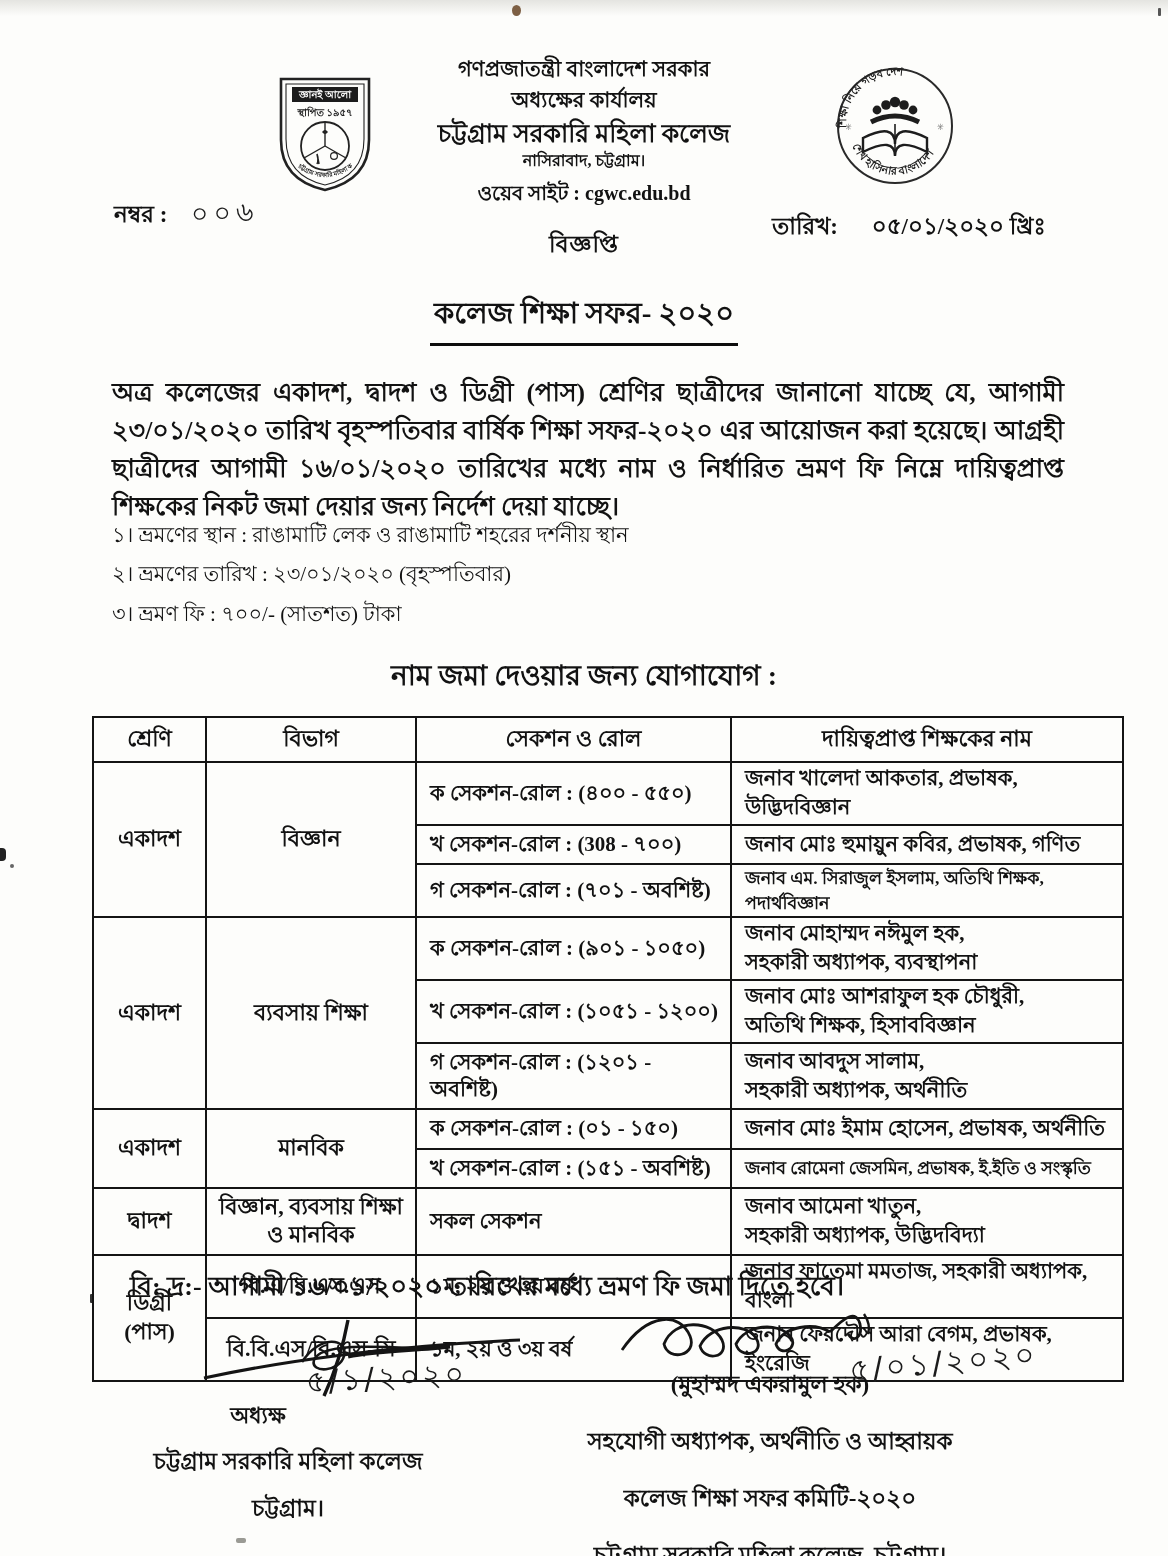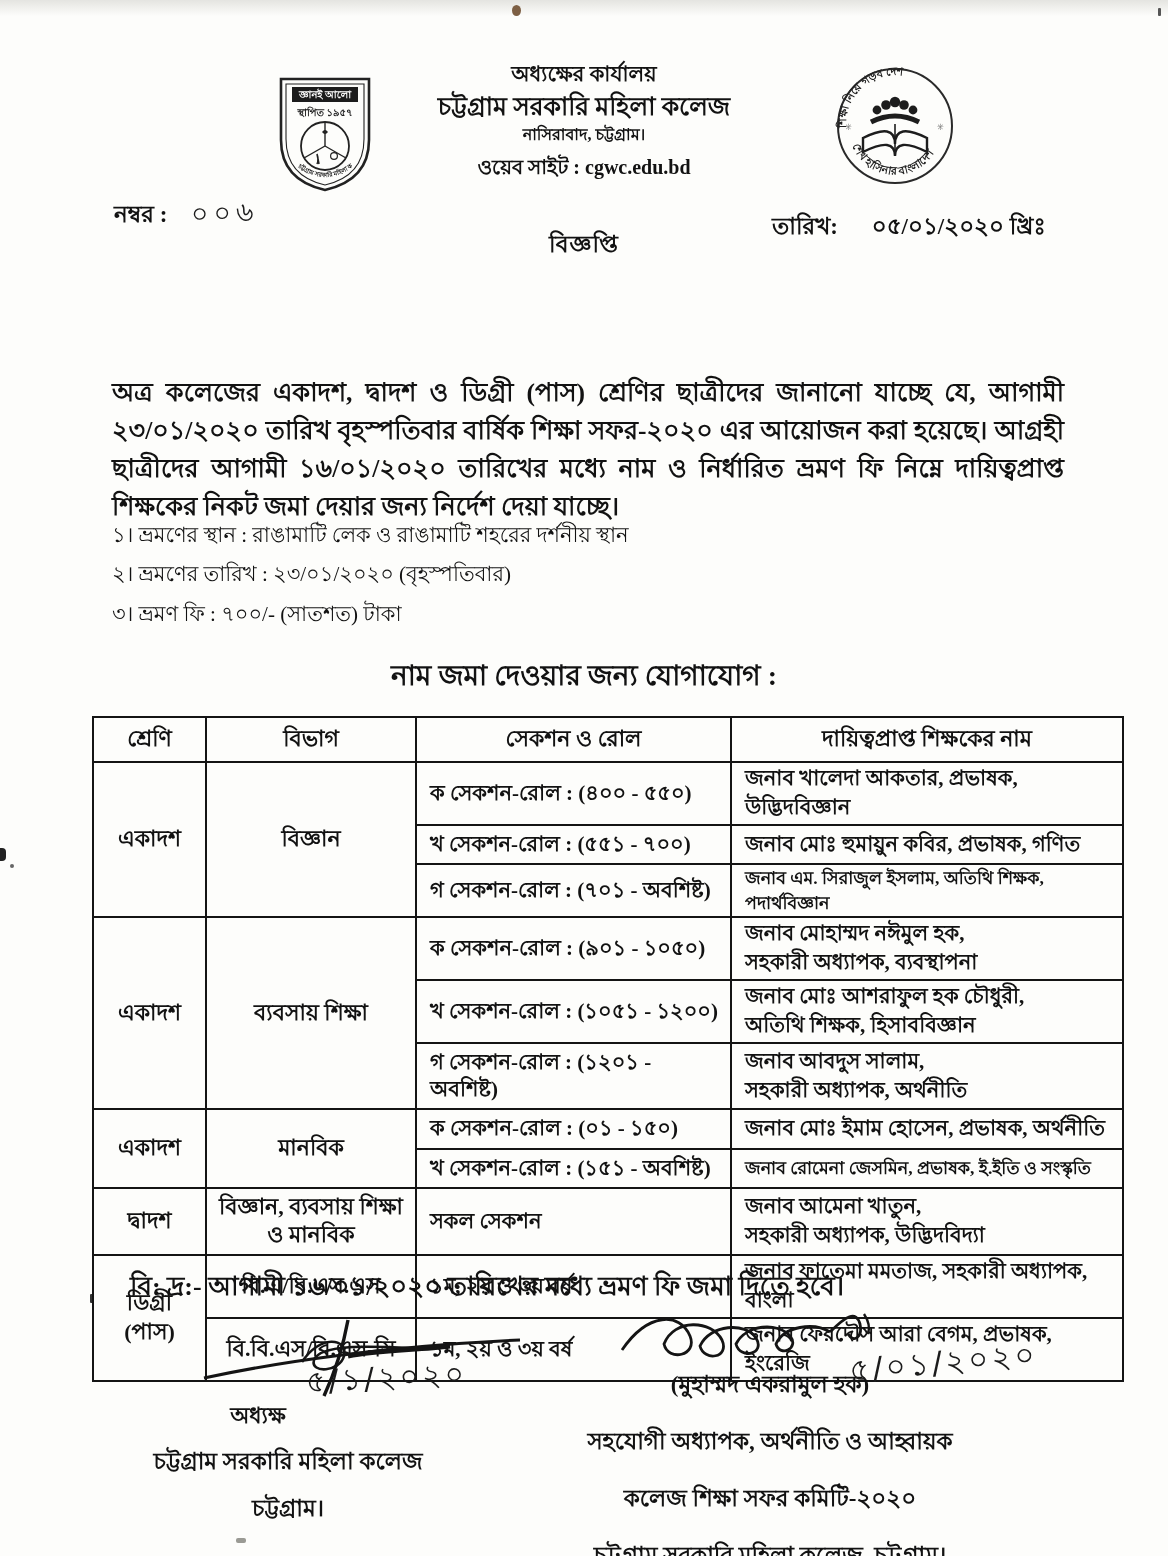--- a/index.html
+++ b/index.html
@@ -135,40 +135,44 @@
     <text font-size="11" fill="#222" font-weight="bold">
       <textPath href="#eduTop" startOffset="6">শিক্ষা নিয়ে গড়ব দেশ</textPath>
     </text>
     <path id="eduBottom" d="M20 78 A46 46 0 0 0 108 78" fill="none" stroke="none"></path>
     <text font-size="11" fill="#222" font-weight="bold">
       <textPath href="#eduBottom" startOffset="4">শেখ হাসিনার বাংলাদেশ</textPath>
     </text>
   </svg>
 
   <div class="head-center">
+    <div class="h-line1">গণপ্রজাতন্ত্রী বাংলাদেশ সরকার</div>
     <div class="h-line2">অধ্যক্ষের কার্যালয়</div>
     <div class="h-line3">চট্টগ্রাম সরকারি মহিলা কলেজ</div>
     <div class="h-line4">নাসিরাবাদ, চট্টগ্রাম।</div>
     <div class="h-line5">ওয়েব সাইট : cgwc.edu.bd</div>
   </div>
 
   <div class="memo-row">
     <span class="memo-no">
       <span>নম্বর :</span>
       <span class="hand" style="font-size:27px;letter-spacing:5px;">০০৬</span>
     </span>
     <span class="memo-date">
       <span>তারিখ:</span>
       <span class="val">০৫/০১/২০২০ খ্রিঃ</span>
     </span>
   </div>
 
   <div class="title-wrap">
     <span class="doc-title">বিজ্ঞপ্তি</span>
   </div>
+  <div class="subtitle-wrap">
+    <span class="doc-subtitle">কলেজ শিক্ষা সফর- ২০২০</span>
+  </div>
 
   <p class="body-par">অত্র কলেজের একাদশ, দ্বাদশ ও ডিগ্রী (পাস) শ্রেণির ছাত্রীদের জানানো যাচ্ছে যে, আগামী ২৩/০১/২০২০ তারিখ বৃহস্পতিবার বার্ষিক শিক্ষা সফর-২০২০ এর আয়োজন করা হয়েছে। আগ্রহী ছাত্রীদের আগামী ১৬/০১/২০২০ তারিখের মধ্যে নাম ও নির্ধারিত ভ্রমণ ফি নিম্নে দায়িত্বপ্রাপ্ত শিক্ষকের নিকট জমা দেয়ার জন্য নির্দেশ দেয়া যাচ্ছে।</p>
 
   <ul class="tour-list">
       <li>১। ভ্রমণের স্থান : রাঙামাটি লেক ও রাঙামাটি শহরের দর্শনীয় স্থান</li>
       <li>২। ভ্রমণের তারিখ : ২৩/০১/২০২০ (বৃহস্পতিবার)</li>
       <li>৩। ভ্রমণ ফি : ৭০০/- (সাতশত) টাকা</li>
     </ul>
 
   <div class="contact-heading">নাম জমা দেওয়ার জন্য যোগাযোগ :</div>
@@ -189,21 +193,21 @@
         </tr>
       </thead>
     <tbody>
         <tr>
           <td rowspan="3" class="c-class">একাদশ</td>
           <td rowspan="3" class="c-dept">বিজ্ঞান</td>
           <td class="c-section">ক সেকশন-রোল : (৪০০ - ৫৫০)</td>
           <td class="c-teacher">জনাব খালেদা আকতার, প্রভাষক, উদ্ভিদবিজ্ঞান</td>
         </tr>
         <tr>
-          <td class="c-section">খ সেকশন-রোল : (৫৫১ - ৭০০)</td>
+          <td class="c-section">খ সেকশন-রোল : (308 - ৭০০)</td>
           <td class="c-teacher">জনাব মোঃ হুমায়ুন কবির, প্রভাষক, গণিত</td>
         </tr>
         <tr>
           <td class="c-section">গ সেকশন-রোল : (৭০১ - অবশিষ্ট)</td>
           <td class="c-teacher small">জনাব এম. সিরাজুল ইসলাম, অতিথি শিক্ষক, পদার্থবিজ্ঞান</td>
         </tr>
         <tr>
           <td rowspan="3" class="c-class">একাদশ</td>
           <td rowspan="3" class="c-dept">ব্যবসায় শিক্ষা</td>
           <td class="c-section">ক সেকশন-রোল : (৯০১ - ১০৫০)</td>

